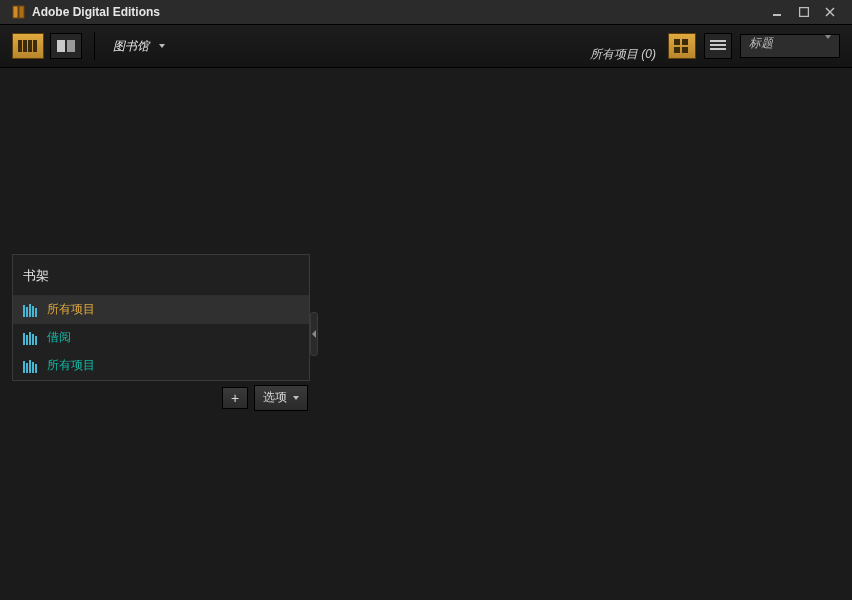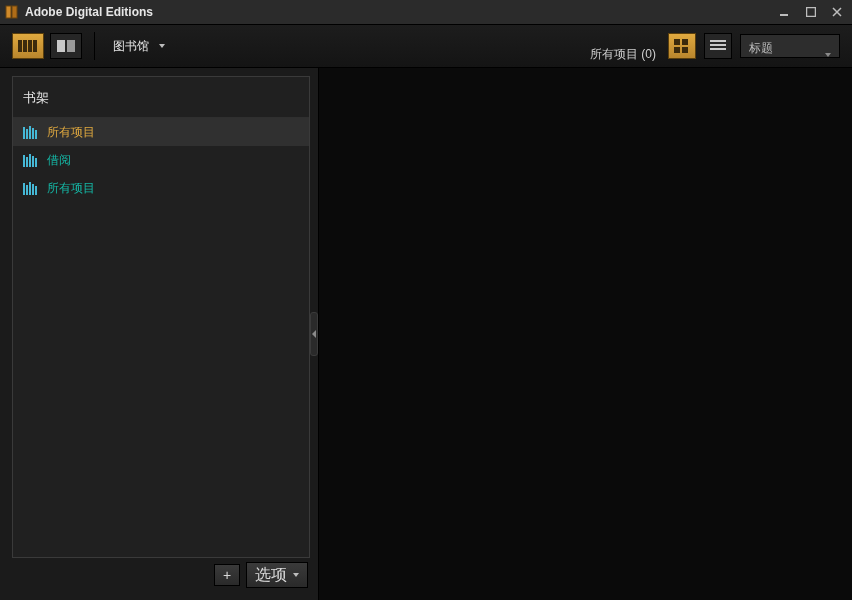--- a/index.html
+++ b/index.html
@@ -22,21 +22,21 @@
     flex-direction: column;
     box-sizing: border-box;
   }
   
   .titlebar {
     height: 24px;
     background: #2b2b2b;
     border-bottom: 1px solid #000;
     display: flex;
     align-items: center;
-    padding: 0 5px;
+    padding: 0 12px;
     gap: 6px;
   }
   .titlebar .app-icon {
     width: 14px;
     height: 14px;
     display: flex;
     align-items: center;
     justify-content: center;
   }
   .titlebar .app-icon svg { display:block; }
@@ -58,20 +58,21 @@
   }
   
   .toolbar {
     height: 42px;
     background: linear-gradient(#1d1d1d, #141414);
     border-bottom: 1px solid #000;
     display: flex;
     align-items: center;
     padding: 0 12px;
     gap: 6px;
+    font-style: italic;
   }
   .toolbar .view-btn {
     width: 30px;
     height: 24px;
     border: 1px solid #000;
     display: flex;
     align-items: center;
     justify-content: center;
     background: #262626;
   }
@@ -116,21 +117,21 @@
   .toolbar .right-view-btn.active {
     background: linear-gradient(#e0a93f, #b9862d);
     border-color: #5a3f0d;
   }
   .sort-dropdown {
     width: 100px;
     height: 24px;
     background: #2d2d2d;
     border: 1px solid #000;
     display: flex;
-    align-items: flex-end;
+    align-items: flex-start;
     justify-content: space-between;
     padding: 0 8px;
     color: #bdbdbd;
     box-sizing: border-box;
   }
   .sort-dropdown .tri {
     width: 0; height: 0;
     border-left: 3px solid transparent;
     border-right: 3px solid transparent;
     border-top: 4px solid #8a8a8a;
@@ -139,20 +140,21 @@
     color: #cfcfcf;
     margin-right: 4px;
     margin-top: 16px;
   }
   
   .body {
     flex: 1;
     display: flex;
     background: #1b1b1b;
     position: relative;
+    align-items: center;
   }
   .sidebar-wrap {
     width: 310px;
     padding: 8px 0 8px 12px;
     box-sizing: border-box;
     display: flex;
     flex-direction: column;
   }
   .sidebar {
     flex: 1;
@@ -200,21 +202,21 @@
   .small-btn {
     height: 22px;
     background: linear-gradient(#3a3a3a, #2a2a2a);
     border: 1px solid #000;
     color: #d9d9d9;
     display: flex;
     align-items: center;
     justify-content: center;
     padding: 12px 8px;
     box-sizing: border-box;
-    font-size: 16px;
+    font-size: 12px;
   }
   .small-btn.square {
     width: 26px;
     padding: 0;
     font-size: 14px;
   }
   .small-btn .tri {
     width: 0; height: 0;
     border-left: 3px solid transparent;
     border-right: 3px solid transparent;

